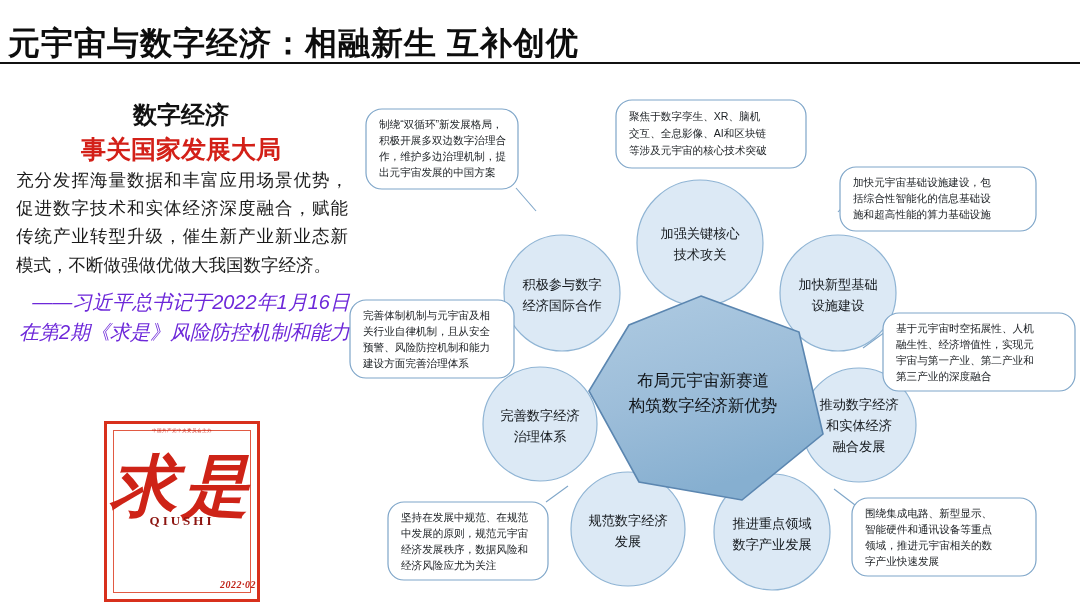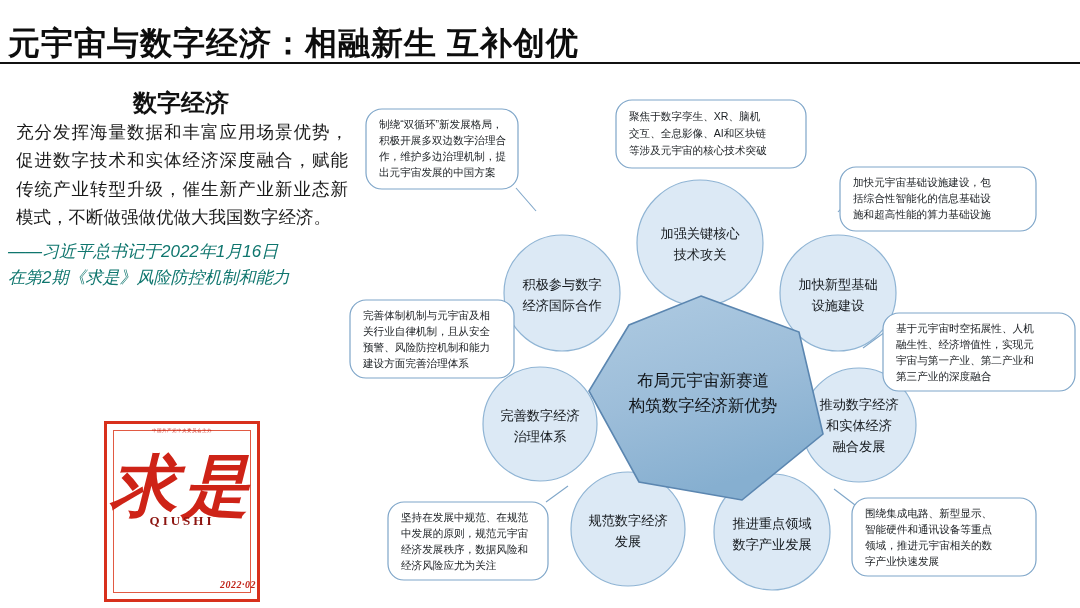--- a/index.html
+++ b/index.html
@@ -34,21 +34,21 @@
     top: 62px;
     width: 1080px;
     height: 2px;
     background: #111111;
   }
 
   
   .left-panel {
     position: absolute;
     left: 8px;
-    top: 88px;
+    top: 100px;
     width: 346px;
   }
   .lead-line-1 {
     text-align: center;
     font-size: 24px;
     font-weight: bold;
     color: #111111;
     line-height: 1.25;
   }
   .lead-line-2 {
@@ -61,24 +61,25 @@
   }
   .body-copy {
     font-size: 17.5px;
     line-height: 1.62;
     color: #1a1a1a;
     text-align: justify;
     padding: 0 6px 0 8px;
   }
   .citation {
     margin-top: 8px;
-    font-size: 17px;
+    font-size: 20px;
     font-style: italic;
     line-height: 1.5;
-    color: #0f766e;
+    color: #6d28d9;
+    text-align: right;
     padding-right: 4px;
   }
   .citation div { white-space: nowrap; }
 
   
   .magazine {
     position: absolute;
     left: 104px;
     top: 421px;
     width: 156px;
@@ -174,20 +175,21 @@
   }
 </style>
 </head>
 <body>
 
 <div class="slide-title">元宇宙与数字经济：相融新生 互补创优</div>
 <div class="title-rule"></div>
 
 <div class="left-panel">
   <div class="lead-line-1">数字经济</div>
+  <div class="lead-line-2">事关国家发展大局</div>
   <div class="body-copy">充分发挥海量数据和丰富应用场景优势，促进数字技术和实体经济深度融合，赋能传统产业转型升级，催生新产业新业态新模式，不断做强做优做大我国数字经济。</div>
   <div class="citation">
     <div>——习近平总书记于2022年1月16日</div>
     <div>在第2期《求是》风险防控机制和能力</div>
   </div>
 </div>
 
 <div class="magazine">
   <div class="mag-inner"></div>
   <div class="mag-pubinfo">中国共产党中央委员会主办</div>

